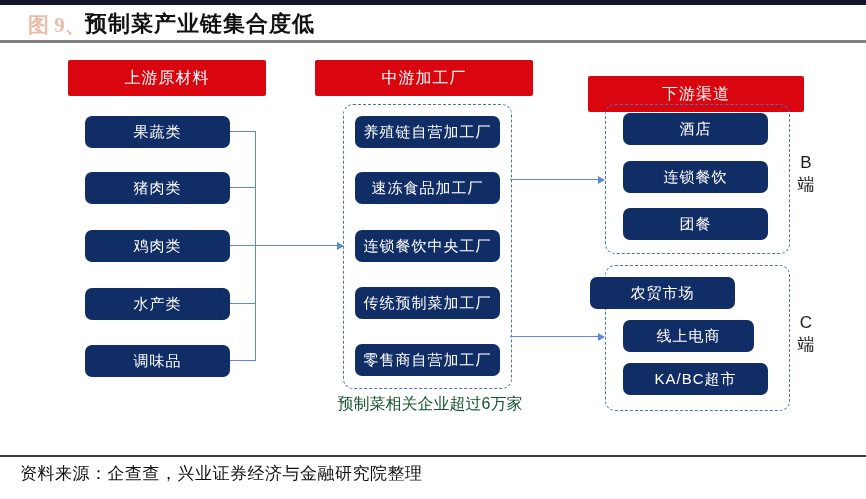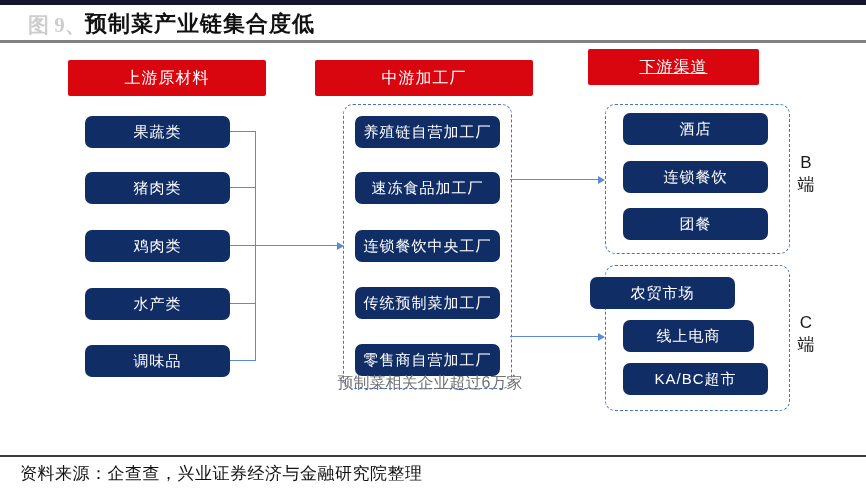--- a/index.html
+++ b/index.html
@@ -3,43 +3,43 @@
 <meta charset="utf-8">
 <style>
   html,body{margin:0;padding:0;background:#ffffff;}
   .canvas{
     position:relative;width:866px;height:499px;background:#ffffff;overflow:hidden;
     font-family:"Liberation Sans",sans-serif;
   }
   .top-bar{position:absolute;left:0;top:0;width:866px;height:5px;background:#15152e;}
   .fig-label{
     position:absolute;left:28px;top:11px;font-family:"Liberation Serif",serif;
-    font-weight:bold;font-size:21px;color:#737373;opacity:.35;white-space:nowrap;
+    font-weight:bold;font-size:21px;color:#c2410c;opacity:.35;white-space:nowrap;
   }
   .title{
     position:absolute;left:85px;top:9px;font-family:"Liberation Serif",serif;
     font-weight:bold;font-size:22px;color:#111111;letter-spacing:1px;white-space:nowrap;
   }
   .title-rule{position:absolute;left:0;top:40px;width:866px;height:3px;background:#818181;}
   .col-header{
     position:absolute;height:36px;background:#d9050f;border-radius:2px;
     display:flex;align-items:center;justify-content:center;
     color:#ffffff;font-size:16px;letter-spacing:1px;
   }
   .node{
     position:absolute;height:32px;background:#112d66;border-radius:7px;
     display:flex;align-items:center;justify-content:center;
     color:#ffffff;font-size:15px;letter-spacing:1px;white-space:nowrap;
   }
   .dash-group{
     position:absolute;border:1.5px dashed #4472c4;border-radius:10px;background:transparent;
   }
   .caption{
-    position:absolute;left:320px;top:373px;width:220px;text-align:center;
-    color:#737373;font-size:16px;white-space:nowrap;
+    position:absolute;left:320px;top:394px;width:220px;text-align:center;
+    color:#14532d;font-size:16px;white-space:nowrap;
   }
   .side-label{
     position:absolute;width:34px;text-align:center;color:#1a1a1a;font-size:17px;line-height:22px;
   }
   .hline{position:absolute;height:1px;background:#5b8ad6;}
   .vline{position:absolute;width:1px;background:#5b8ad6;}
   .arrowhead{
     position:absolute;width:0;height:0;
     border-left:7px solid #5b8ad6;border-top:4px solid transparent;border-bottom:4px solid transparent;
   }
@@ -54,21 +54,21 @@
 
 <div class="canvas">
 
   <div class="top-bar"></div>
   <div class="fig-label">图 9、</div>
   <div class="title">预制菜产业链集合度低</div>
   <div class="title-rule"></div>
 
   <div class="col-header" style="left:68px;top:60px;width:198px;">上游原材料</div>
   <div class="col-header" style="left:315px;top:60px;width:218px;">中游加工厂</div>
-  <div class="col-header" style="left:588px;top:49px;width:171px;text-decoration:underline;">下游渠道</div>
+  <div class="col-header" style="left:588px;top:76px;width:216px;">下游渠道</div>
 
   <div class="node" style="left:85px;top:116px;width:145px;">果蔬类</div>
   <div class="node" style="left:85px;top:172px;width:145px;">猪肉类</div>
   <div class="node" style="left:85px;top:230px;width:145px;">鸡肉类</div>
   <div class="node" style="left:85px;top:288px;width:145px;">水产类</div>
   <div class="node" style="left:85px;top:345px;width:145px;">调味品</div>
 
   <div class="dash-group" style="left:343px;top:104px;width:167px;height:283px;"></div>
   <div class="node" style="left:355px;top:116px;width:145px;border-radius:7px;">养殖链自营加工厂</div>
   <div class="node" style="left:355px;top:172px;width:145px;">速冻食品加工厂</div>

